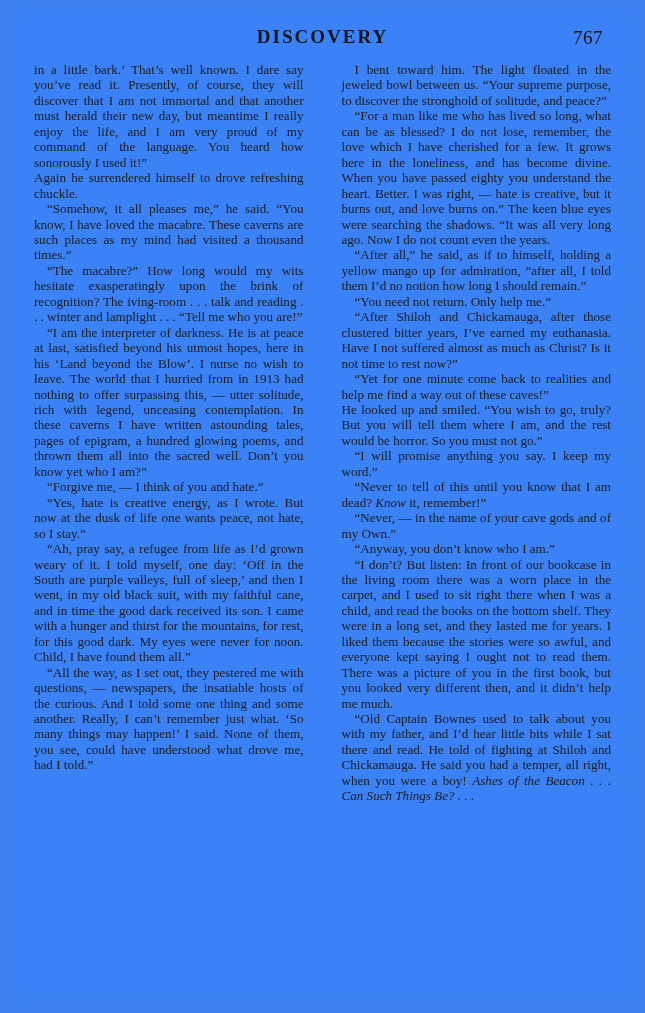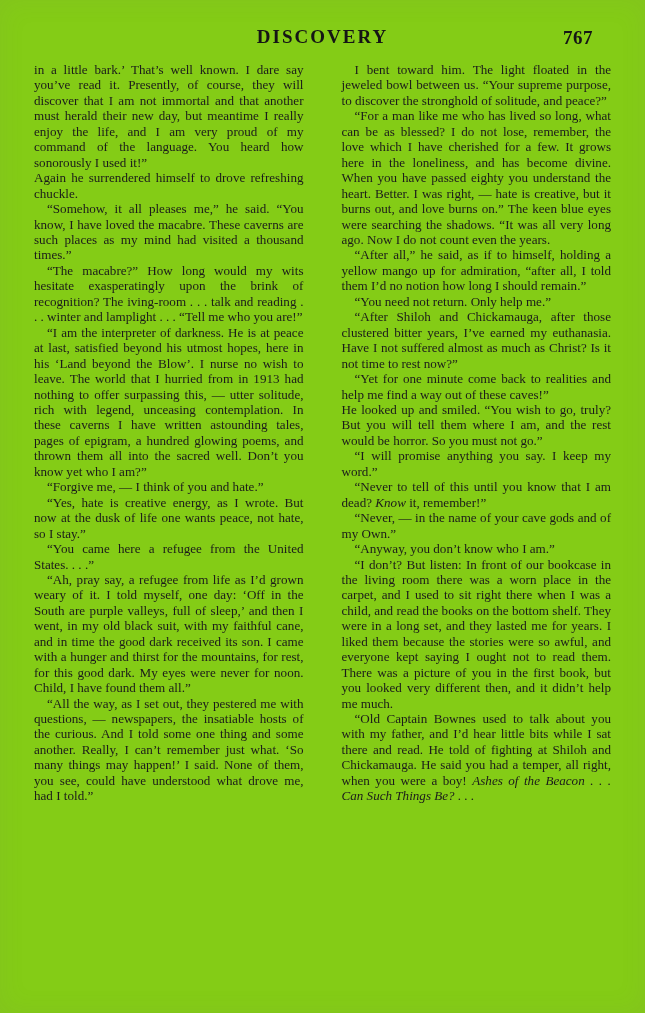--- a/index.html
+++ b/index.html
@@ -13,21 +13,21 @@
     font-family: "Liberation Serif", serif;
     color: #1b1b1b;
     overflow: hidden;
   }
   .page {
     position: relative;
     width: 645px;
     height: 1013px;
     box-sizing: border-box;
     padding: 26px 34px 18px 34px;
-    background: #84cc16;
+    background: #3b82f6;
   }
   .page::after {
     
     content: "";
     position: absolute;
     left: 0; top: 0; right: 0; bottom: 0;
     pointer-events: none;
     box-shadow: inset 0 0 26px rgba(120,120,110,0.10);
   }
   .running-head {
@@ -38,24 +38,24 @@
   .head-title {
     text-align: center;
     font-family: "Liberation Serif", serif;
     font-size: 19px;
     letter-spacing: 2.0px;
     font-weight: 700;
     color: #151515;
   }
   .folio {
     position: absolute;
-    right: 18px;
+    right: 8px;
     top: 1px;
     font-size: 19px;
-    font-weight: 700;
+    font-weight: 400;
     letter-spacing: 0.5px;
     color: #151515;
   }
   .columns {
     display: flex;
     gap: 38px;
     align-items: flex-start;
   }
   .col {
     width: 272px;
@@ -92,21 +92,20 @@
 
   <div class="columns">
     <div class="col" id="col-left">
         <p class="">in a little bark.’ That’s well known. I dare say you’ve read it. Presently, of course, they will discover that I am not immortal and that another must herald their new day, but meantime I really enjoy the life, and I am very proud of my command of the language. You heard how sonorously I used it!”</p>
         <p class="">Again he surrendered himself to drove refreshing chuckle.</p>
         <p class="ind">“Somehow, it all pleases me,” he said. “You know, I have loved the macabre. These caverns are such places as my mind had visited a thousand times.”</p>
         <p class="ind">“The macabre?” How long would my wits hesitate exasperatingly upon the brink of recognition? The iving-room . . . talk and reading . . . winter and lamplight . . . “Tell me who you are!”</p>
         <p class="ind">“I am the interpreter of darkness. He is at peace at last, satisfied beyond his utmost hopes, here in his ‘Land beyond the Blow’. I nurse no wish to leave. The world that I hurried from in 1913 had nothing to offer surpassing this, — utter solitude, rich with legend, unceasing contemplation. In these caverns I have written astounding tales, pages of epigram, a hundred glowing poems, and thrown them all into the sacred well. Don’t you know yet who I am?”</p>
         <p class="ind">“Forgive me, — I think of you and hate.”</p>
         <p class="ind">“Yes, hate is creative energy, as I wrote. But now at the dusk of life one wants peace, not hate, so I stay.”</p>
-        <p class="ind">“You came here a refugee from the United States. . . .”</p>
         <p class="ind">“Ah, pray say, a refugee from life as I’d grown weary of it. I told myself, one day: ‘Off in the South are purple valleys, full of sleep,’ and then I went, in my old black suit, with my faithful cane, and in time the good dark received its son. I came with a hunger and thirst for the mountains, for rest, for this good dark. My eyes were never for noon. Child, I have found them all.”</p>
         <p class="ind">“All the way, as I set out, they pestered me with questions, — newspapers, the insatiable hosts of the curious. And I told some one thing and some another. Really, I can’t remember just what. ‘So many things may happen!’ I said. None of them, you see, could have understood what drove me, had I told.”</p>
       </div>
     <div class="col" id="col-right">
         <p class="ind">I bent toward him. The light floated in the jeweled bowl between us. “Your supreme purpose, to discover the stronghold of solitude, and peace?”</p>
         <p class="ind">“For a man like me who has lived so long, what can be as blessed? I do not lose, remember, the love which I have cherished for a few. It grows here in the loneliness, and has become divine. When you have passed eighty you understand the heart. Better. I was right, — hate is creative, but it burns out, and love burns on.” The keen blue eyes were searching the shadows. “It was all very long ago. Now I do not count even the years.</p>
         <p class="ind">“After all,” he said, as if to himself, holding a yellow mango up for admiration, “after all, I told them I’d no notion how long I should remain.”</p>
         <p class="ind">“You need not return. Only help me.”</p>
         <p class="ind">“After Shiloh and Chickamauga, after those clustered bitter years, I’ve earned my euthanasia. Have I not suffered almost as much as Christ? Is it not time to rest now?”</p>
         <p class="ind">“Yet for one minute come back to realities and help me find a way out of these caves!”</p>

